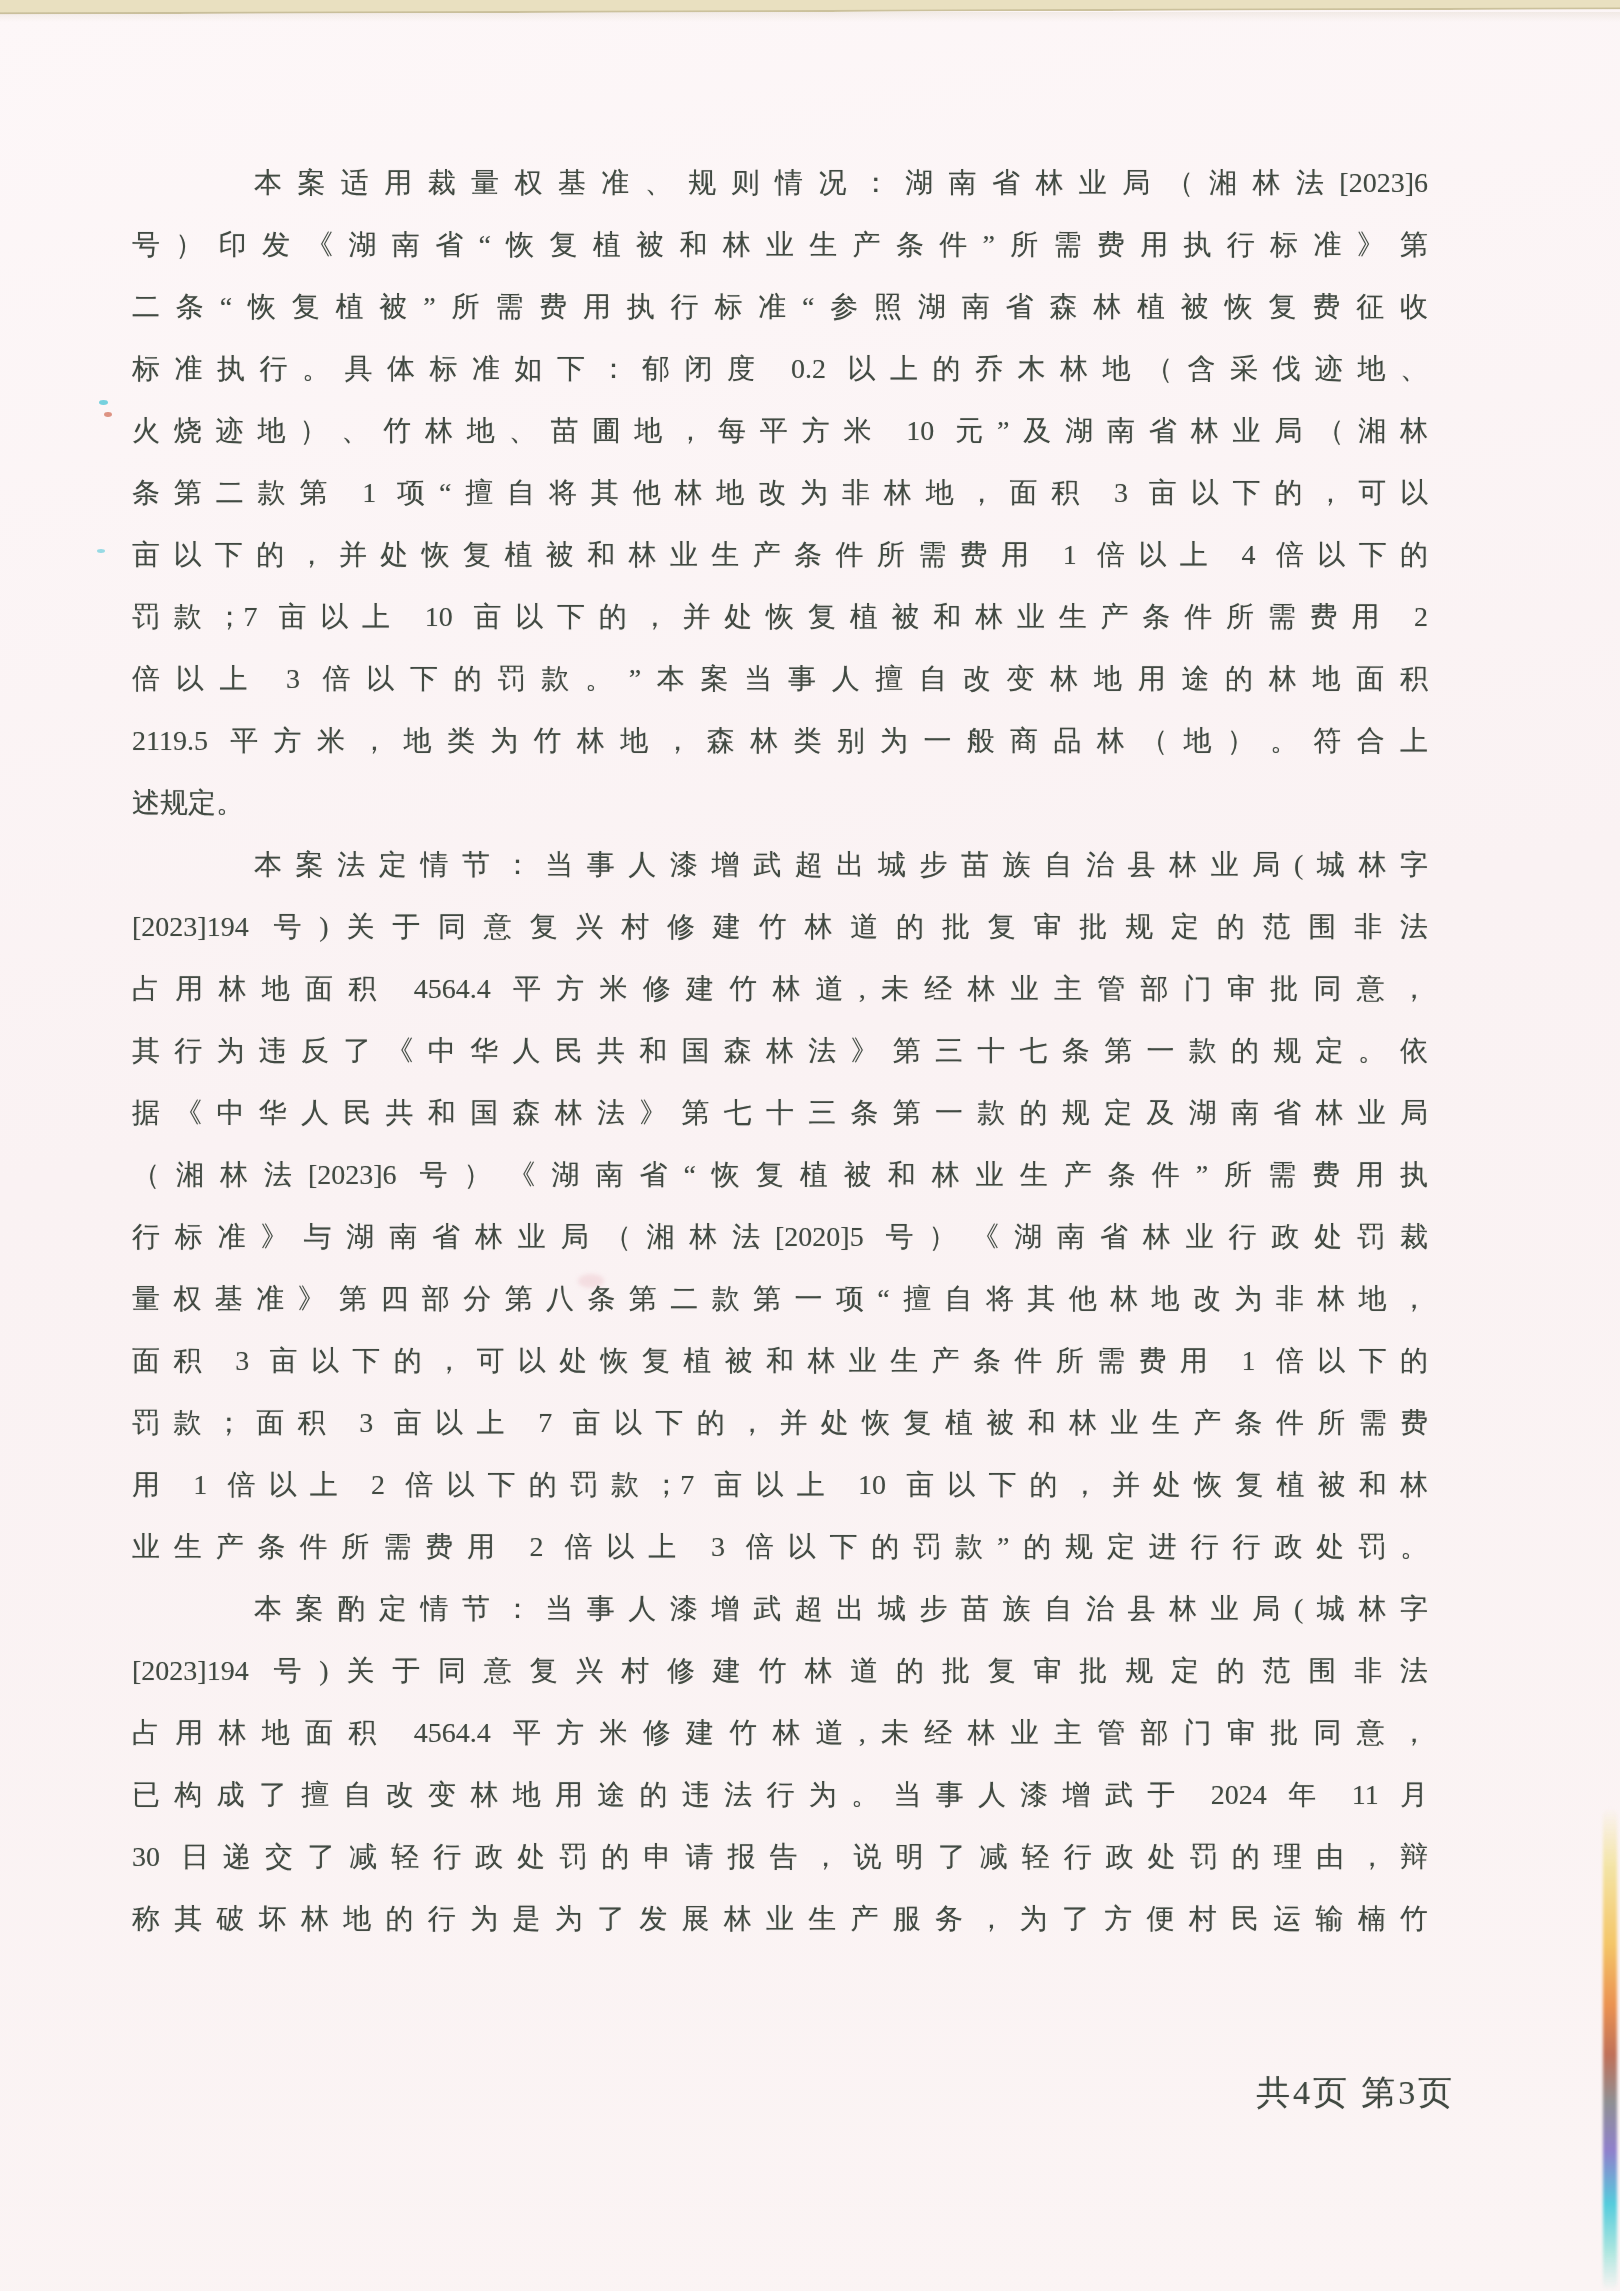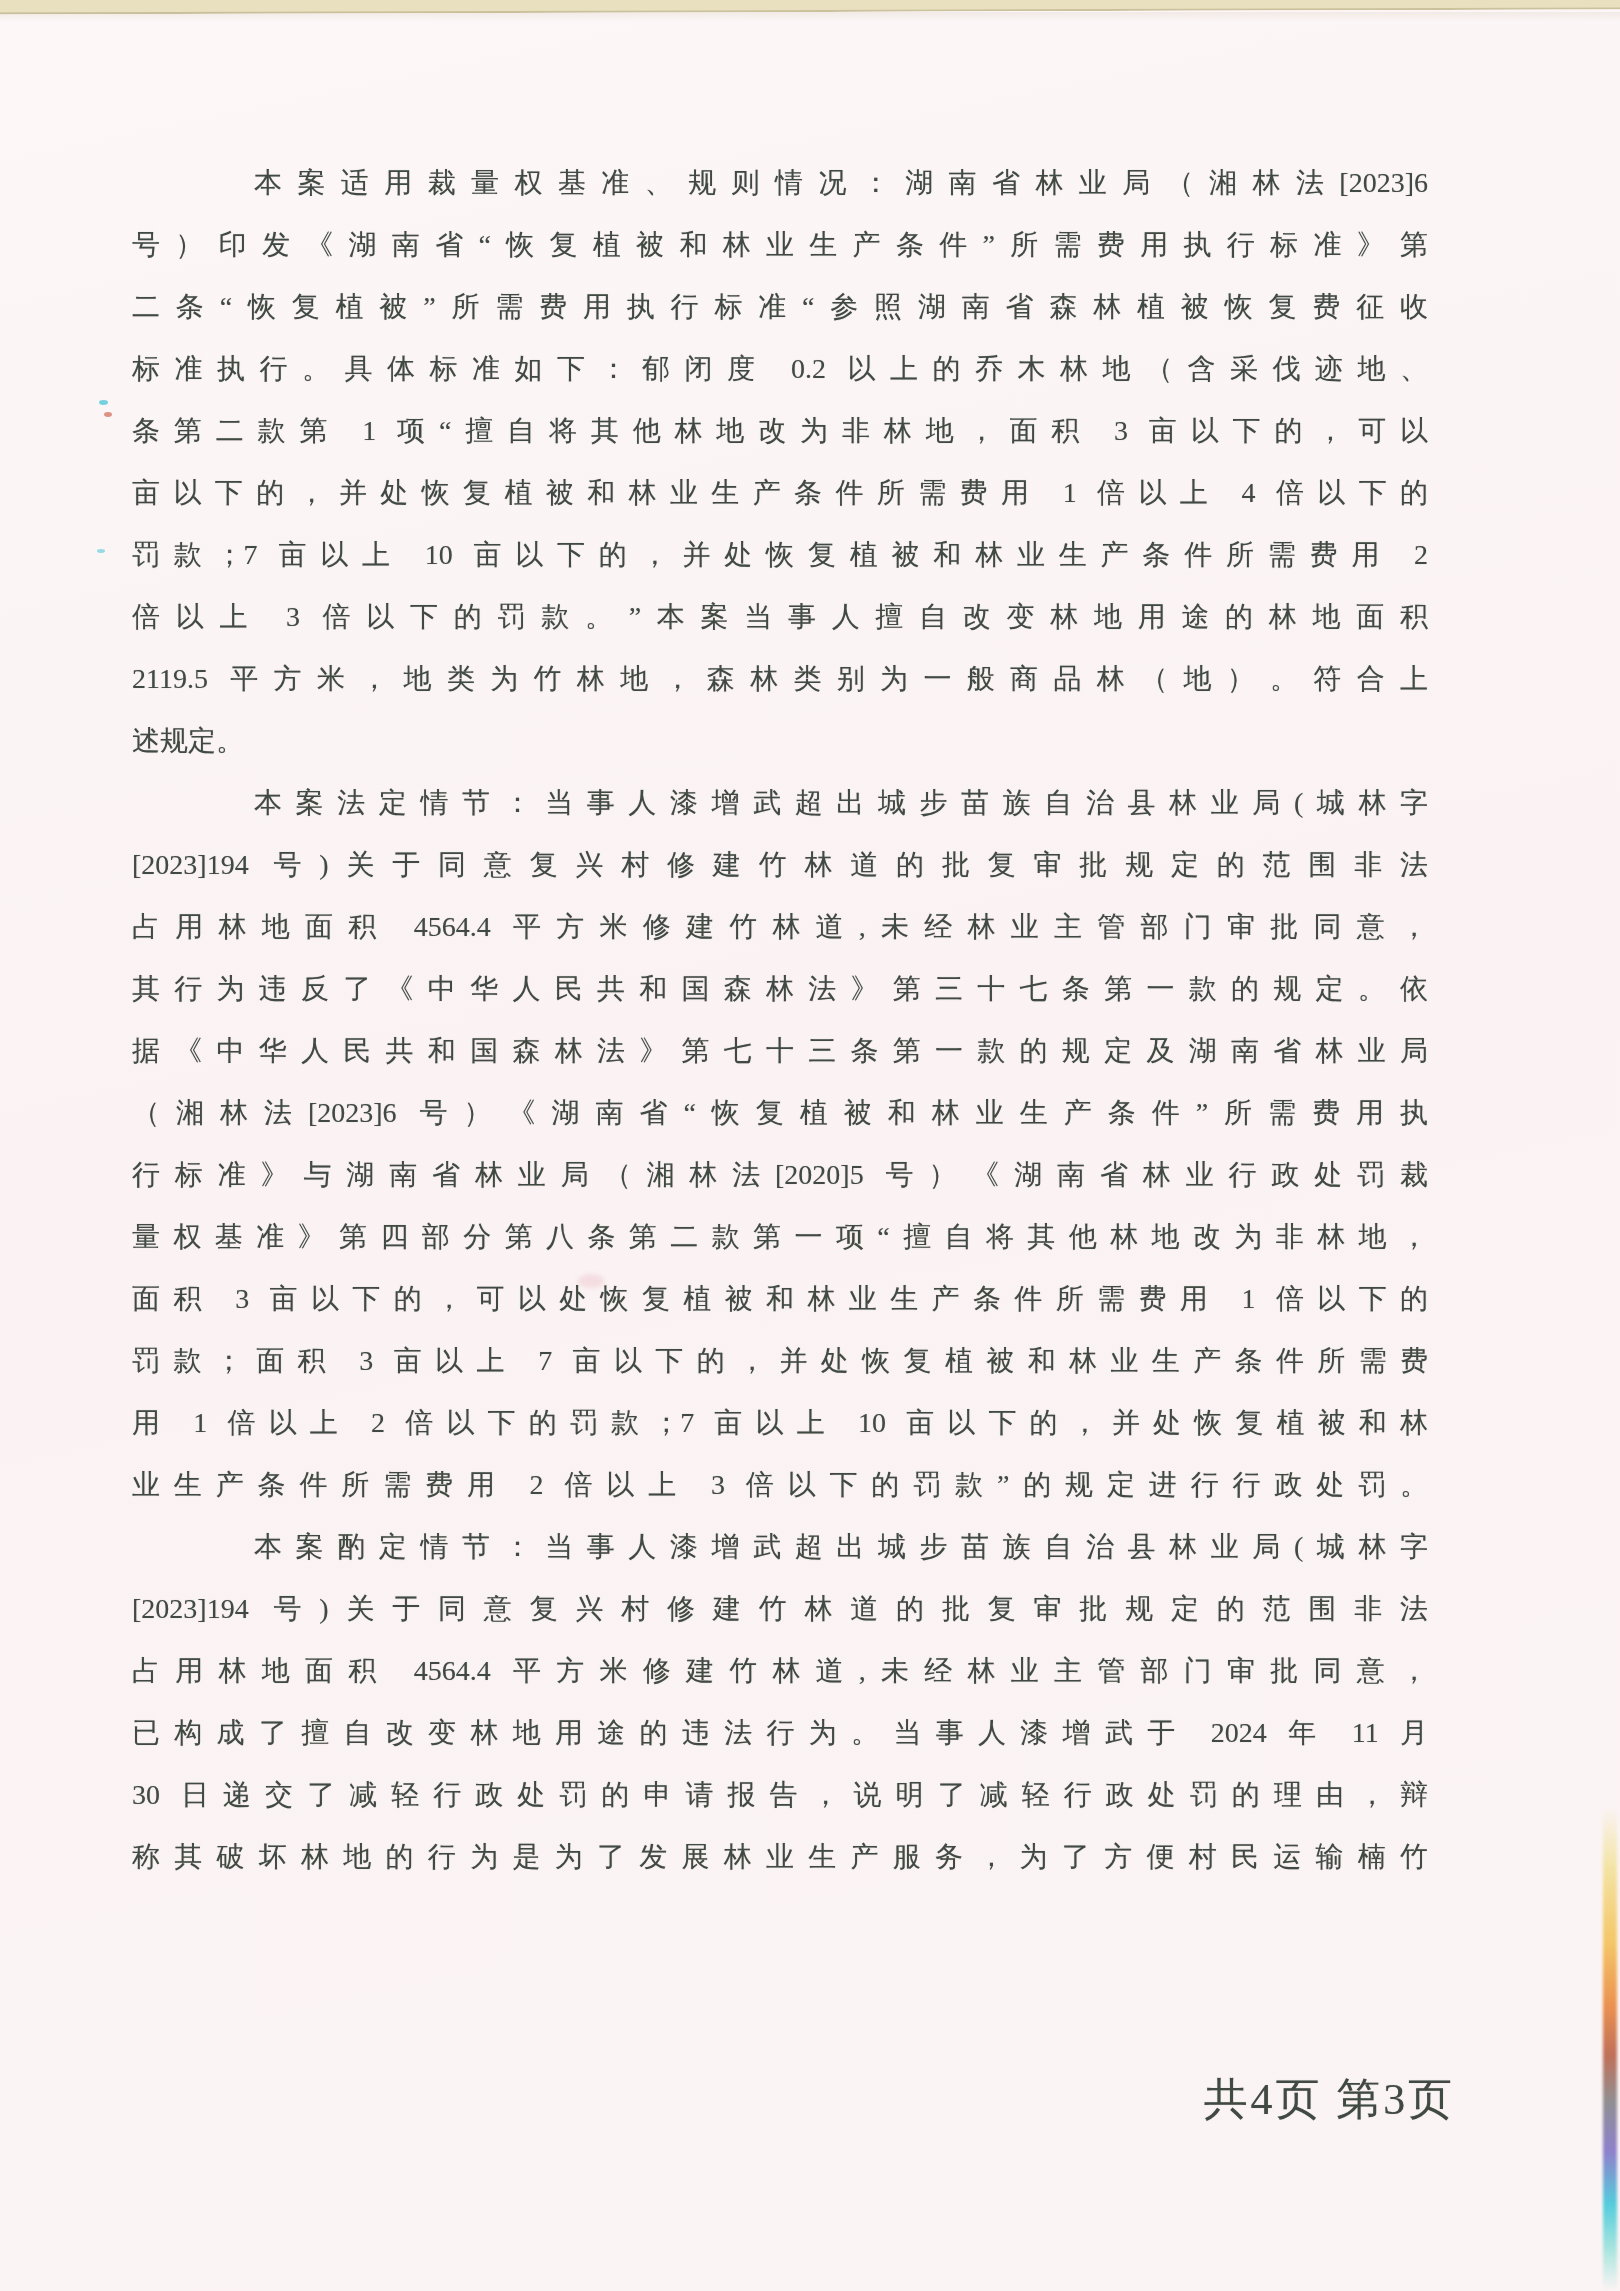--- a/index.html
+++ b/index.html
@@ -45,21 +45,21 @@
     overflow: hidden;
     text-align: justify;
     text-align-last: justify;
     text-justify: distribute;
   }
   .line.first { padding-left: 122px; }
   .line.short { text-align-last: left; }
   .footer {
     position: absolute;
     top: 2070px; right: 165px;
-    font-size: 44px;
+    font-size: 34px;
     letter-spacing: 2.9px;
     color: #414a42;
     text-shadow: 0 0 1px rgba(65,74,66,0.35);
   }
   
   .color-stripe {
     position: absolute;
     right: 2.9px; top: 1808px;
     width: 13.7px; height: 483px;
     border-radius: 7.8px;
@@ -93,20 +93,21 @@
   <div class="speck speck-cyan-1"></div>
   <div class="speck speck-red-1"></div>
   <div class="speck speck-cyan-2"></div>
   <div class="speck speck-pink-1"></div>
 
   <div class="doc-body">
       <div class="line first">本案适用裁量权基准、规则情况：湖南省林业局（湘林法[2023]6</div>
       <div class="line">号）印发《湖南省“恢复植被和林业生产条件”所需费用执行标准》第</div>
       <div class="line">二条“恢复植被”所需费用执行标准“参照湖南省森林植被恢复费征收</div>
       <div class="line">标准执行。具体标准如下：郁闭度 0.2 以上的乔木林地（含采伐迹地、</div>
+      <div class="line">火烧迹地）、竹林地、苗圃地，每平方米 10 元”及湖南省林业局（湘林</div>
       <div class="line">条第二款第 1 项“擅自将其他林地改为非林地，面积 3 亩以下的，可以</div>
       <div class="line">亩以下的，并处恢复植被和林业生产条件所需费用 1 倍以上 4 倍以下的</div>
       <div class="line">罚款；7 亩以上 10 亩以下的，并处恢复植被和林业生产条件所需费用 2</div>
       <div class="line">倍以上 3 倍以下的罚款。”本案当事人擅自改变林地用途的林地面积</div>
       <div class="line">2119.5 平方米，地类为竹林地，森林类别为一般商品林（地）。符合上</div>
       <div class="line short">述规定。</div>
       <div class="line first">本案法定情节：当事人漆增武超出城步苗族自治县林业局(城林字</div>
       <div class="line">[2023]194 号)关于同意复兴村修建竹林道的批复审批规定的范围非法</div>
       <div class="line">占用林地面积 4564.4 平方米修建竹林道,未经林业主管部门审批同意，</div>
       <div class="line">其行为违反了《中华人民共和国森林法》第三十七条第一款的规定。依</div>

